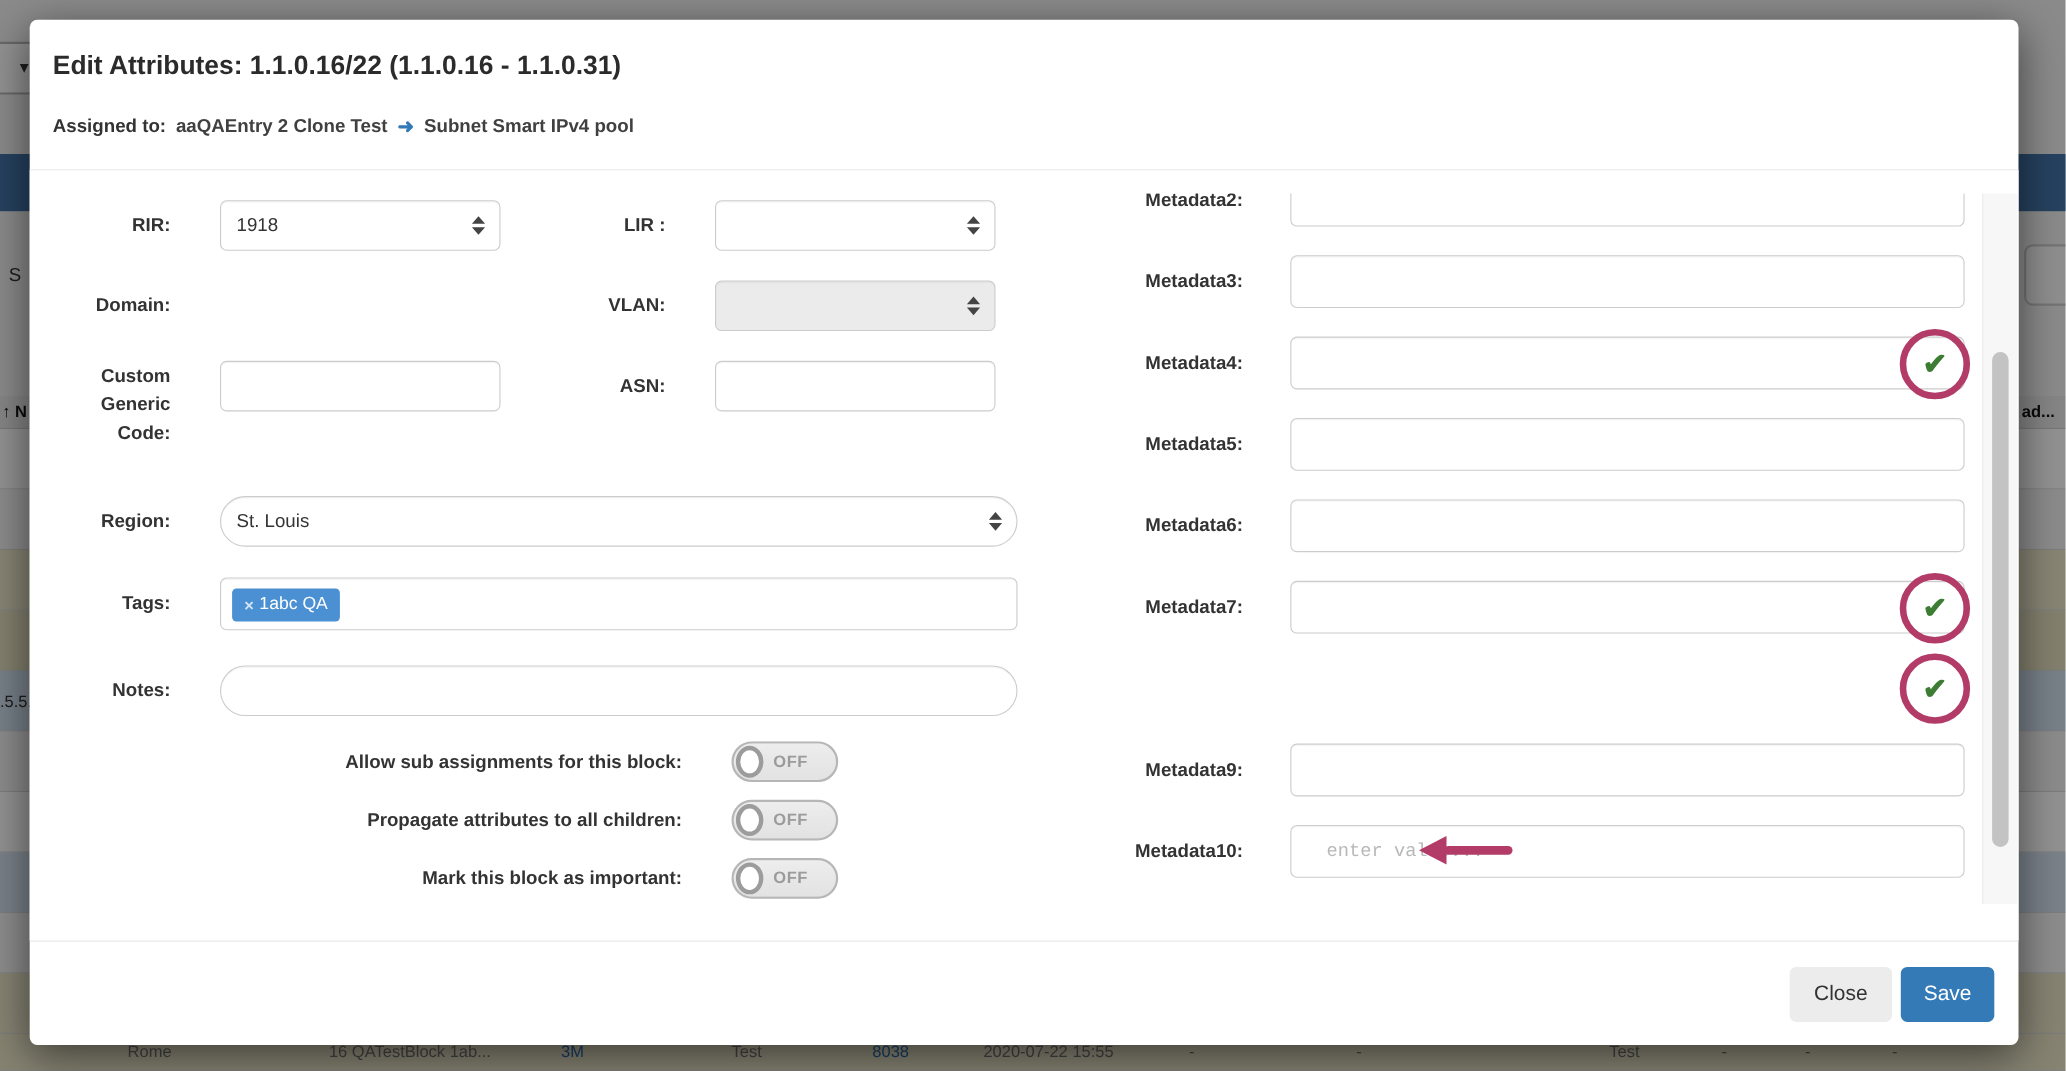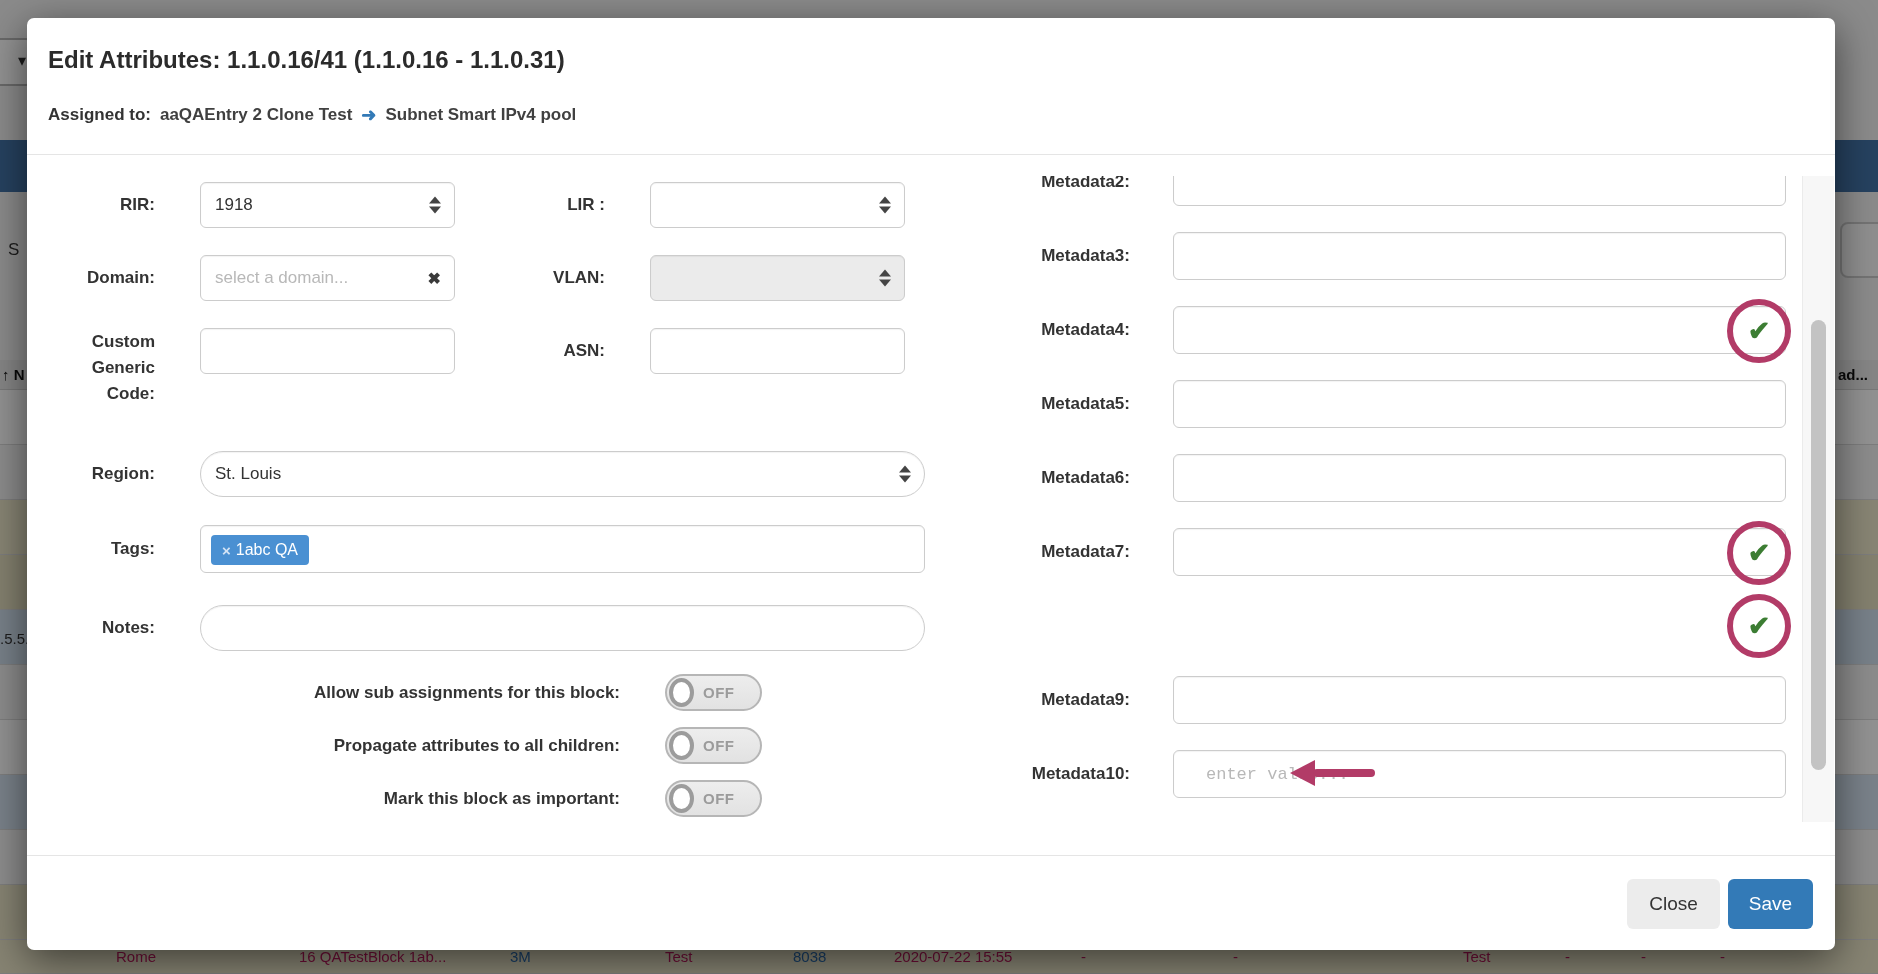--- a/index.html
+++ b/index.html
@@ -14,21 +14,21 @@
   .bg-topleft-select .bg-caret { position:absolute; right:6px; top:11px; color:#333; font-size:16px; }
   .bg-topright-box { position:absolute; left:1840px; top:222px; width:60px; height:56px;
     background:#f6f6f6; border:2px solid #c9c9c9; border-radius:8px; }
   .bg-s-label { position:absolute; left:8px; top:240px; font-size:17px; color:#333; }
   .bg-table-header { position:absolute; left:0; top:360px; width:100%; height:30px;
     background:#e7e7e7; border-bottom:1px solid #cfcfcf; }
   .bg-th-left { position:absolute; left:2px; top:6px; font-size:15px; font-weight:700; color:#111; }
   .bg-th-right { position:absolute; left:1838px; top:6px; font-size:15px; font-weight:700; color:#111; }
   .bg-row { position:absolute; left:0; width:100%; height:55px; border-bottom:1px solid #d8d8d8; }
   .bg-ip { position:absolute; left:0; top:630px; font-size:15px; color:#333; }
-  .bg-bottom-cell { position:absolute; top:948px; font-size:15px; color:#be185d; white-space:nowrap; }
+  .bg-bottom-cell { position:absolute; top:948px; font-size:15px; color:#737373; white-space:nowrap; }
   .bg-bottom-cell.link { color:#2b6cb0; }
 
   .overlay { position:absolute; inset:0; background:rgba(0,0,0,0.42); }
 
   
   .modal { position:absolute; left:27px; top:18px; width:1808px; height:932px;
     background:#fff; border-radius:7px; box-shadow:0 10px 40px rgba(0,0,0,0.55); }
   .modal-header { position:relative; height:137px; border-bottom:1px solid #e5e5e5; }
   .modal-title { position:absolute; left:21px; top:28px; font-size:24px; font-weight:700; color:#2b2b2b; }
   .assigned-line { position:absolute; left:21px; top:86px; display:flex; align-items:center; gap:9px;
@@ -155,21 +155,21 @@
     <span class="bg-bottom-cell" style="left:1565px">-</span>
     <span class="bg-bottom-cell" style="left:1641px">-</span>
     <span class="bg-bottom-cell" style="left:1720px">-</span>
   </div>
 
   <div class="overlay"></div>
 
   <div class="modal">
 
     <div class="modal-header">
-      <div class="modal-title">Edit Attributes: 1.1.0.16/41 (1.1.0.16 - 1.1.0.31)</div>
+      <div class="modal-title">Edit Attributes: 1.1.0.16/22 (1.1.0.16 - 1.1.0.31)</div>
       <div class="assigned-line">
         <span class="assigned-label">Assigned to:</span>
         <span class="assigned-link">aaQAEntry 2 Clone Test</span>
         <span class="assigned-arrow">➜</span>
         <span class="assigned-link">Subnet Smart IPv4 pool</span>
       </div>
     </div>
 
     <div class="modal-body">
 
@@ -184,24 +184,20 @@
       <div class="f-label mid" style="top:27px">LIR :</div>
       <div class="sel w-small" style="left:623px; top:27px">
         <span></span>
         <span class="sel-caret">
             <span class="tri-up"></span>
             <span class="tri-down"></span>
           </span>
       </div>
 
       <div class="f-label left" style="top:100px">Domain:</div>
-      <div style="position:absolute; left:173px; top:100px; width:255px;">
-        <input class="t-input" style="position: relative; width: 255px;" placeholder="select a domain...">
-        <span class="clear-x">✖</span>
-      </div>
       <div class="f-label mid" style="top:100px">VLAN:</div>
       <div class="sel w-small disabled" style="left:623px; top:100px">
         <span></span>
         <span class="sel-caret">
             <span class="tri-up"></span>
             <span class="tri-down"></span>
           </span>
       </div>
 
       <div class="f-label left multi" style="top:165px">

